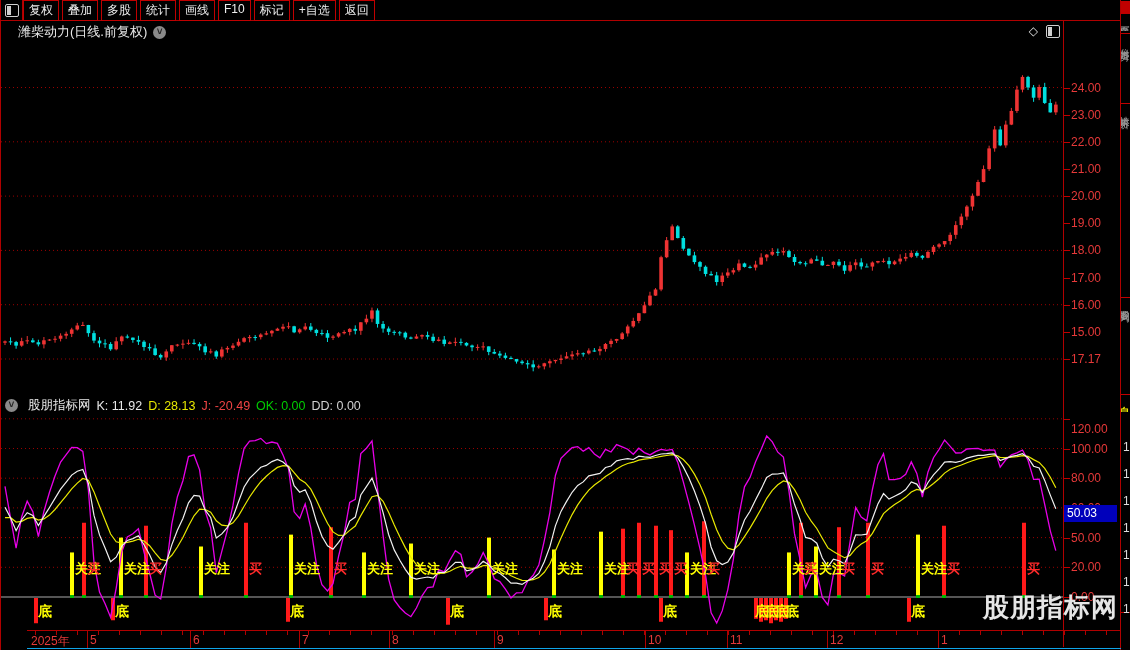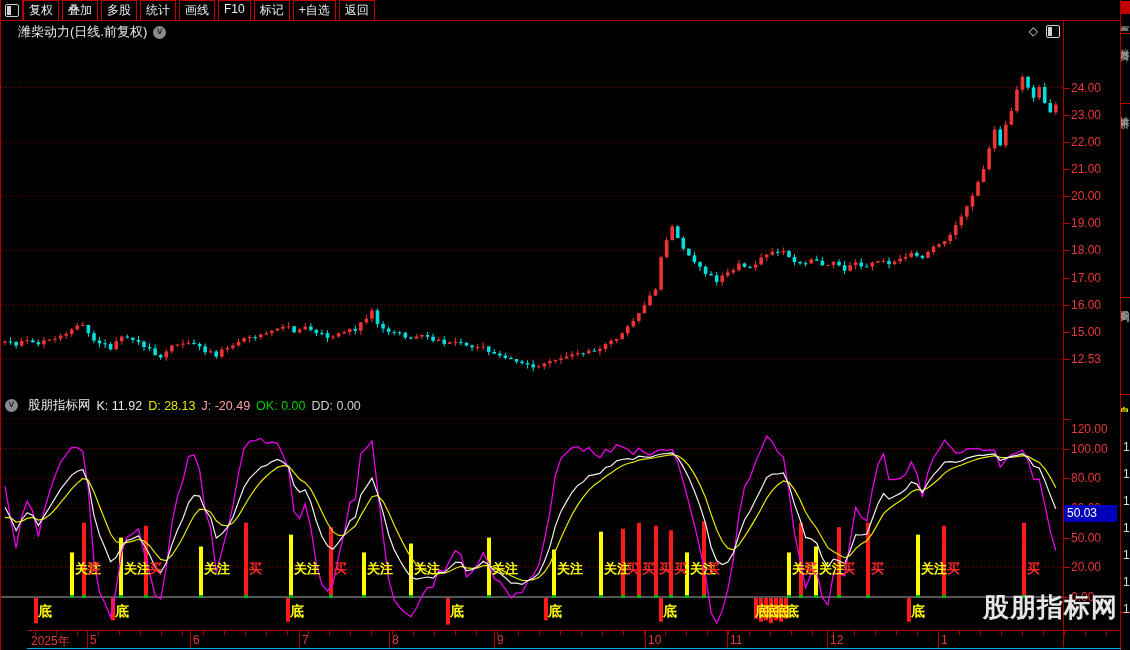--- a/index.html
+++ b/index.html
@@ -27,21 +27,21 @@
   #plot-svg{position:absolute;left:0;top:0;width:1062px;height:648px;}
   #axis-divider{position:absolute;left:1062px;top:20px;width:1px;height:627px;background:#b00000;}
   #strip-divider{position:absolute;left:1119px;top:0;width:1px;height:650px;background:#b00000;}
   .axis-label{position:absolute;left:1070px;width:46px;color:#e63939;font-size:12px;line-height:12px;}
   .axis-tick{position:absolute;left:1063px;width:6px;height:1px;background:#c00000;}
   #ind-badge{position:absolute;left:1063px;top:505px;width:53px;height:17px;background:#0000bb;color:#fff;
              font-size:12px;line-height:17px;padding-left:3px;box-sizing:border-box;}
   
   #ind-header{position:absolute;left:0;top:397px;width:1060px;height:17px;display:flex;align-items:center;font-size:12.5px;white-space:nowrap;}
   #ind-header span{margin-right:6px;}
-  .c-white{color:#e8e8e8}.c-yellow{color:#e8e800}.c-mag{color:#fca5a5}.c-green{color:#00cc00}.c-gray{color:#cfcfcf}
+  .c-white{color:#e8e8e8}.c-yellow{color:#e8e800}.c-mag{color:#ef4444}.c-green{color:#00cc00}.c-gray{color:#cfcfcf}
   
   .sig-label{position:absolute;font-size:13px;font-weight:bold;white-space:nowrap;}
   .sig-attn{color:#ffff00;}
   .sig-buy{color:#ff2a2a;}
   .sig-bottom{position:absolute;color:#ffff00;font-size:14px;font-weight:bold;}
   
   #date-axis{position:absolute;left:0;top:630px;width:1119px;height:17px;border-top:1px solid #b00000;border-bottom:1px solid #0ea5e9;box-sizing:content-box;margin-left:26px;}
   .month-label{position:absolute;top:2px;color:#e63939;font-size:12px;}
   .month-sep{position:absolute;top:0;width:1px;height:17px;background:#b00000;}
   .minor-tick{position:absolute;top:0;width:1px;height:4px;background:#b00000;}
@@ -605,21 +605,21 @@
     <div class="axis-label" style="top:217px">19.00</div>
       <div class="axis-tick" style="top:250px"></div>
     <div class="axis-label" style="top:244px">18.00</div>
       <div class="axis-tick" style="top:278px"></div>
     <div class="axis-label" style="top:272px">17.00</div>
       <div class="axis-tick" style="top:305px"></div>
     <div class="axis-label" style="top:299px">16.00</div>
       <div class="axis-tick" style="top:332px"></div>
     <div class="axis-label" style="top:326px">15.00</div>
       <div class="axis-tick" style="top:359px"></div>
-    <div class="axis-label" style="top:353px">12.53</div>
+    <div class="axis-label" style="top:353px">17.17</div>
     </div>
   <div id="ind-axis">
       <div class="axis-tick" style="top:419px"></div>
     <div class="axis-label" style="top:423px">120.00</div>
       <div class="axis-tick" style="top:449px"></div>
     <div class="axis-label" style="top:443px">100.00</div>
       <div class="axis-tick" style="top:478px"></div>
     <div class="axis-label" style="top:472px">80.00</div>
       <div class="axis-tick" style="top:508px"></div>
     <div class="axis-label" style="top:502px">60.00</div>

